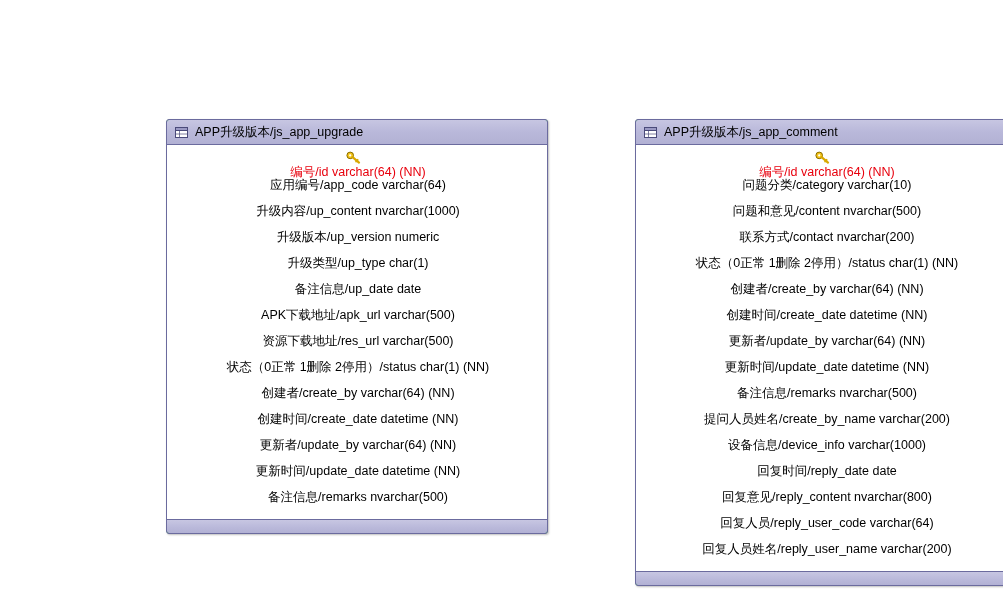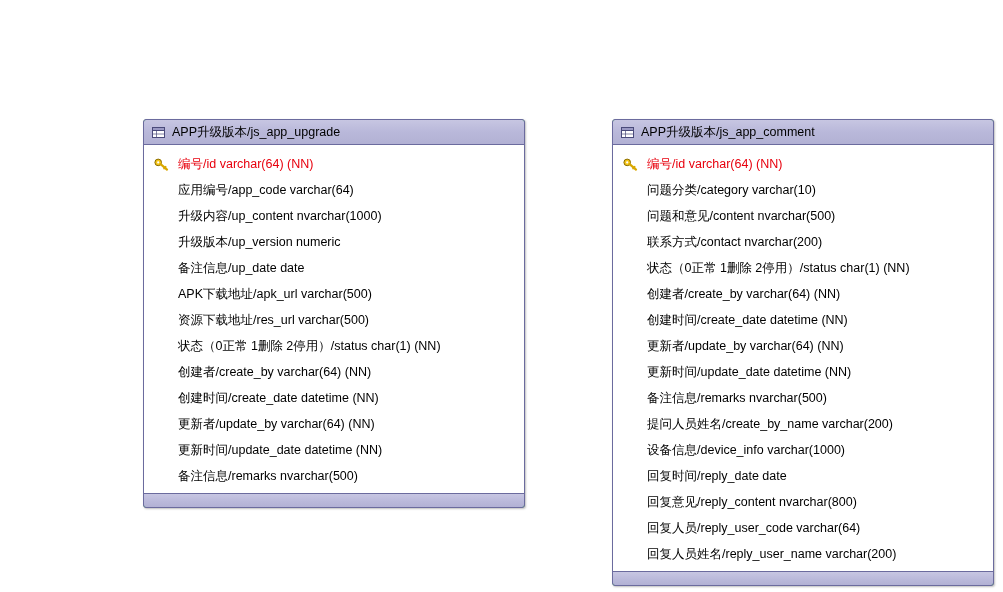--- a/index.html
+++ b/index.html
@@ -19,20 +19,21 @@
     width: 1003px;
     height: 592px;
   }
   .entity {
     position: absolute;
     background: #15803d;
     border: 1px solid #6b6b9e;
     border-radius: 3px;
     box-shadow: 1px 1px 2px rgba(0,0,0,0.25);
     box-sizing: border-box;
+    margin-left: 23px;
   }
   .entity-header {
     background: linear-gradient(to bottom, #c7c6e2 0%, #b9b8da 50%, #b2b1d4 100%);
     border-bottom: 1px solid #6b6b9e;
     height: 25px;
     display: flex;
     align-items: center;
     padding: 0 8px;
     box-sizing: border-box;
     border-radius: 2px 2px 0 0;
@@ -53,20 +54,21 @@
   .entity-body {
     padding: 6px 0 4px 0;
     background: #ffffff;
   }
   .attr-row {
     display: flex;
     align-items: center;
     height: 26px;
     padding: 0 8px 0 10px;
     box-sizing: border-box;
+    flex-direction: column;
   }
   .key-slot {
     width: 24px;
     flex: 0 0 auto;
     display: flex;
     align-items: center;
     justify-content: flex-start;
   }
   .key-icon {
     width: 15px;
@@ -122,20 +124,24 @@
         <div class="attr-row">
           <span class="key-slot"></span>
           <span class="attr-label">升级内容/up_content nvarchar(1000)</span>
         </div>
         <div class="attr-row">
           <span class="key-slot"></span>
           <span class="attr-label">升级版本/up_version numeric</span>
         </div>
         <div class="attr-row">
           <span class="key-slot"></span>
+          <span class="attr-label">升级类型/up_type char(1)</span>
+        </div>
+        <div class="attr-row">
+          <span class="key-slot"></span>
           <span class="attr-label">备注信息/up_date date</span>
         </div>
         <div class="attr-row">
           <span class="key-slot"></span>
           <span class="attr-label">APK下载地址/apk_url varchar(500)</span>
         </div>
         <div class="attr-row">
           <span class="key-slot"></span>
           <span class="attr-label">资源下载地址/res_url varchar(500)</span>
         </div>

